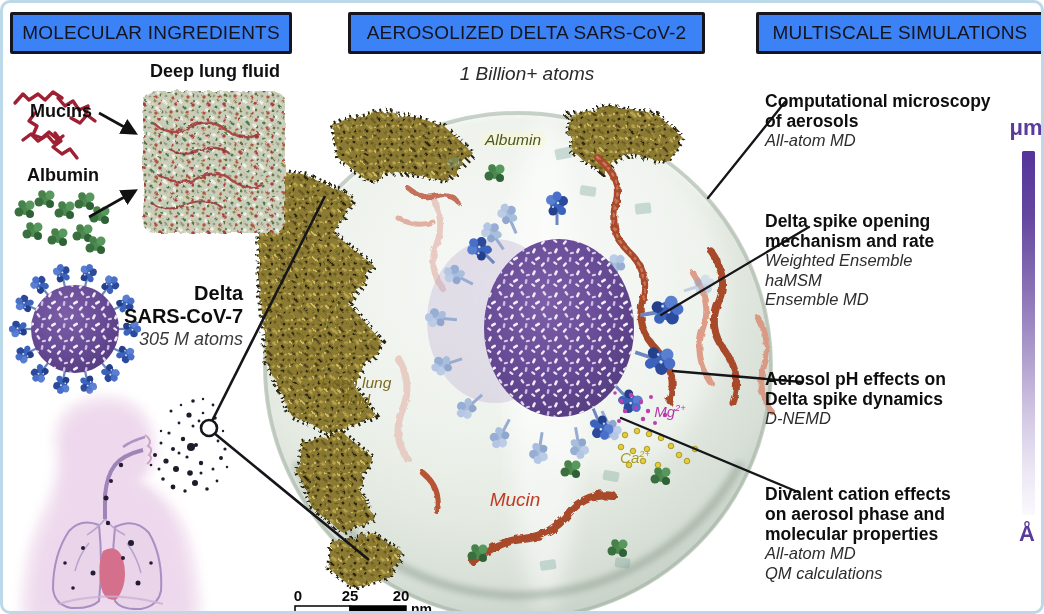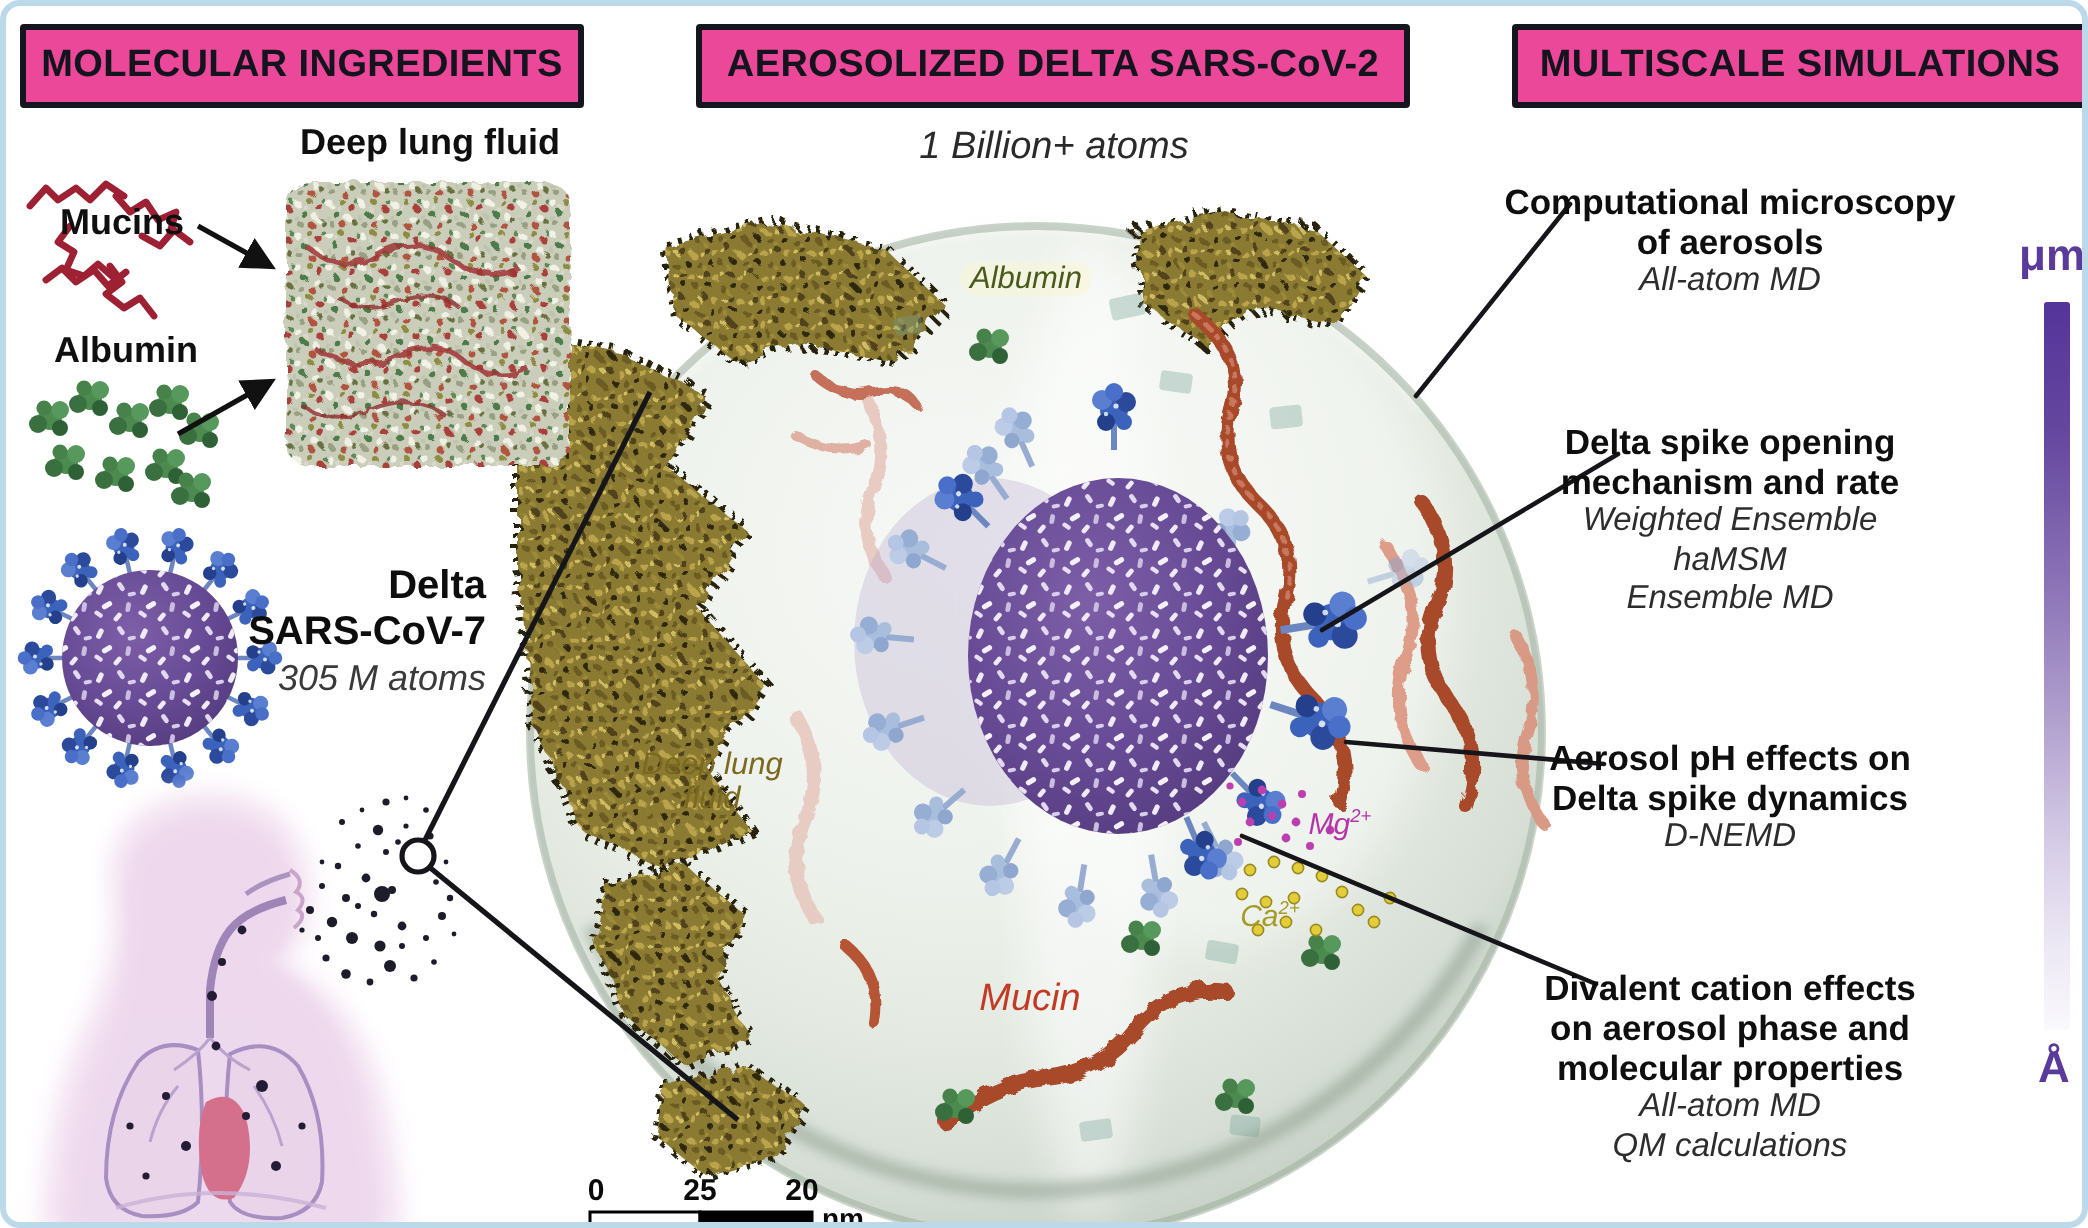--- a/index.html
+++ b/index.html
@@ -1,37 +1,37 @@
 <!DOCTYPE html>
 <html><head>
 <meta charset="utf-8">
 <style>
   html,body{margin:0;padding:0;background:#ffffff;}
   .frame{position:relative;width:1044px;height:614px;box-sizing:border-box;background:#ffffff;
          border:3px solid #bcd9ea;border-radius:10px;overflow:hidden;
          font-family:"Liberation Sans",sans-serif;}
   .art{position:absolute;left:0;top:0;width:1044px;height:614px;}
-  .tbox{position:absolute;border:3px solid #15151f;background:#ec4899;border-radius:2px;
-        display:flex;align-items:center;justify-content:center;font-weight:bold;
+  .tbox{position:absolute;border:3px solid #15151f;background:#3b82f6;border-radius:2px;
+        display:flex;align-items:center;justify-content:center;font-weight:normal;
         font-size:19px;letter-spacing:.2px;color:#14141e;white-space:nowrap;}
   .lbl{position:absolute;font-weight:bold;color:#0f0f0f;text-align:center;font-size:18px;}
   .virusname{position:absolute;left:116px;top:279px;width:124px;text-align:right;}
   .virusname .l1,.virusname .l2{font-weight:bold;font-size:20px;line-height:23px;color:#0d0d0d;}
   .virusname .l3{font-style:italic;font-size:18px;line-height:22px;color:#3a3a3a;}
   .billion{position:absolute;left:420px;top:60px;width:208px;text-align:center;
            font-style:italic;font-size:19px;color:#2a2a2a;}
   .dlabel{position:absolute;font-style:italic;text-align:center;}
   .dlabel sup{font-size:.62em;}
   .alb-d{left:466px;top:128px;width:88px;font-size:15.5px;color:#4a5a1c;}
   .alb-d .pill{background:rgba(248,246,214,.55);border-radius:9px;padding:0 5px;}
   .dlf-d{left:306px;top:371px;width:94px;font-size:15.5px;line-height:17px;color:#7a691e;}
   .muc-d{left:474px;top:486px;width:76px;font-size:19px;color:#c23a24;}
   .mg-d{left:644px;top:400px;width:46px;font-size:15px;color:#b535a8;}
   .ca-d{left:610px;top:446px;width:44px;font-size:15px;color:#a79a28;}
-  .ms-item{position:absolute;left:734px;width:256px;text-align:center;}
+  .ms-item{position:absolute;left:762px;width:256px;text-align:left;}
   .ms-h{font-weight:bold;font-size:17.5px;line-height:20px;color:#0e0e0e;}
   .ms-m{font-style:italic;font-size:16.5px;line-height:19.5px;color:#2d2d2d;}
   .sgl{position:absolute;font-weight:bold;font-size:22px;color:#5a3a9a;text-align:center;}
   .tick{position:absolute;font-weight:bold;font-size:15px;color:#0a0a0a;text-align:center;}
   .unit{position:absolute;font-weight:bold;font-size:14px;color:#0a0a0a;}
 </style>
 </head>
 <body>
 
 <div class="frame">

